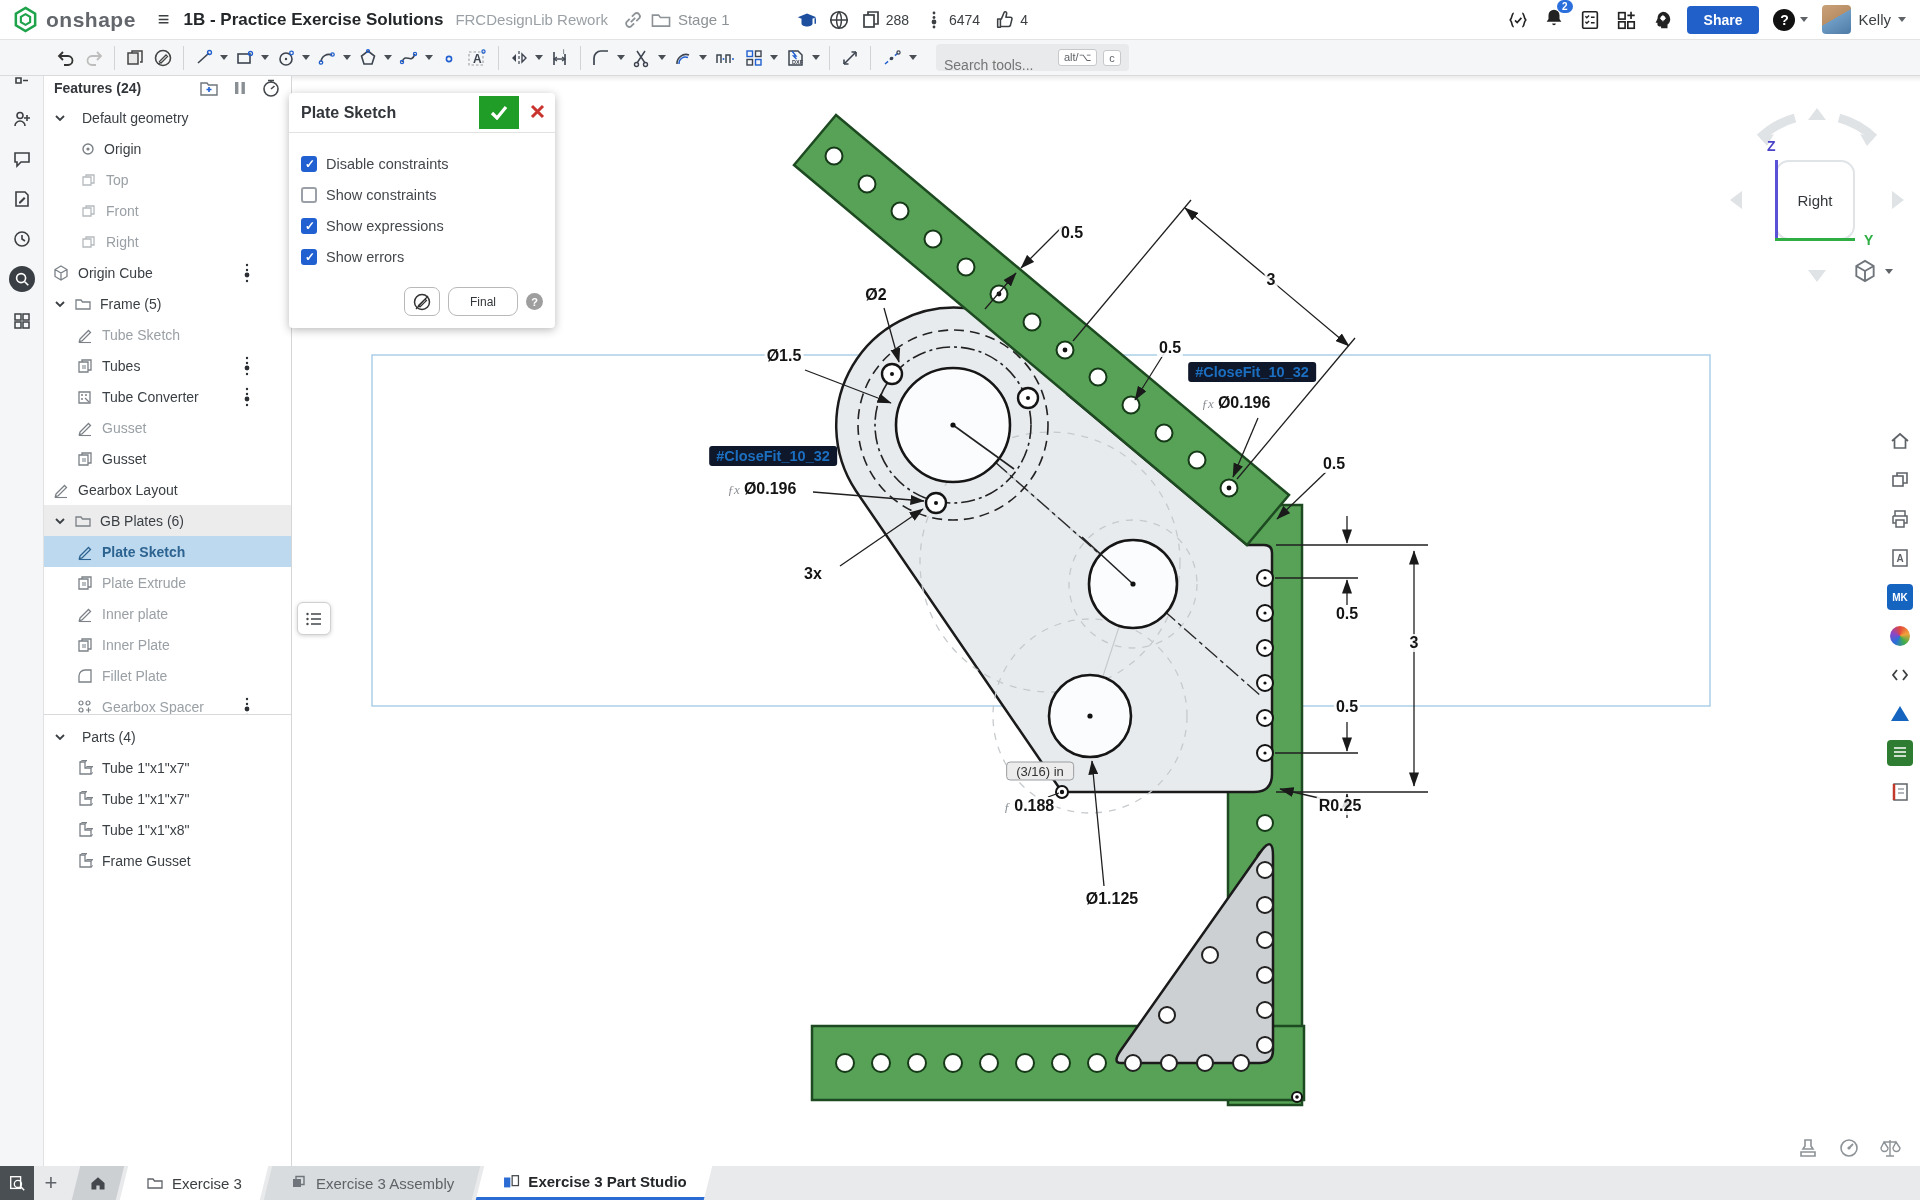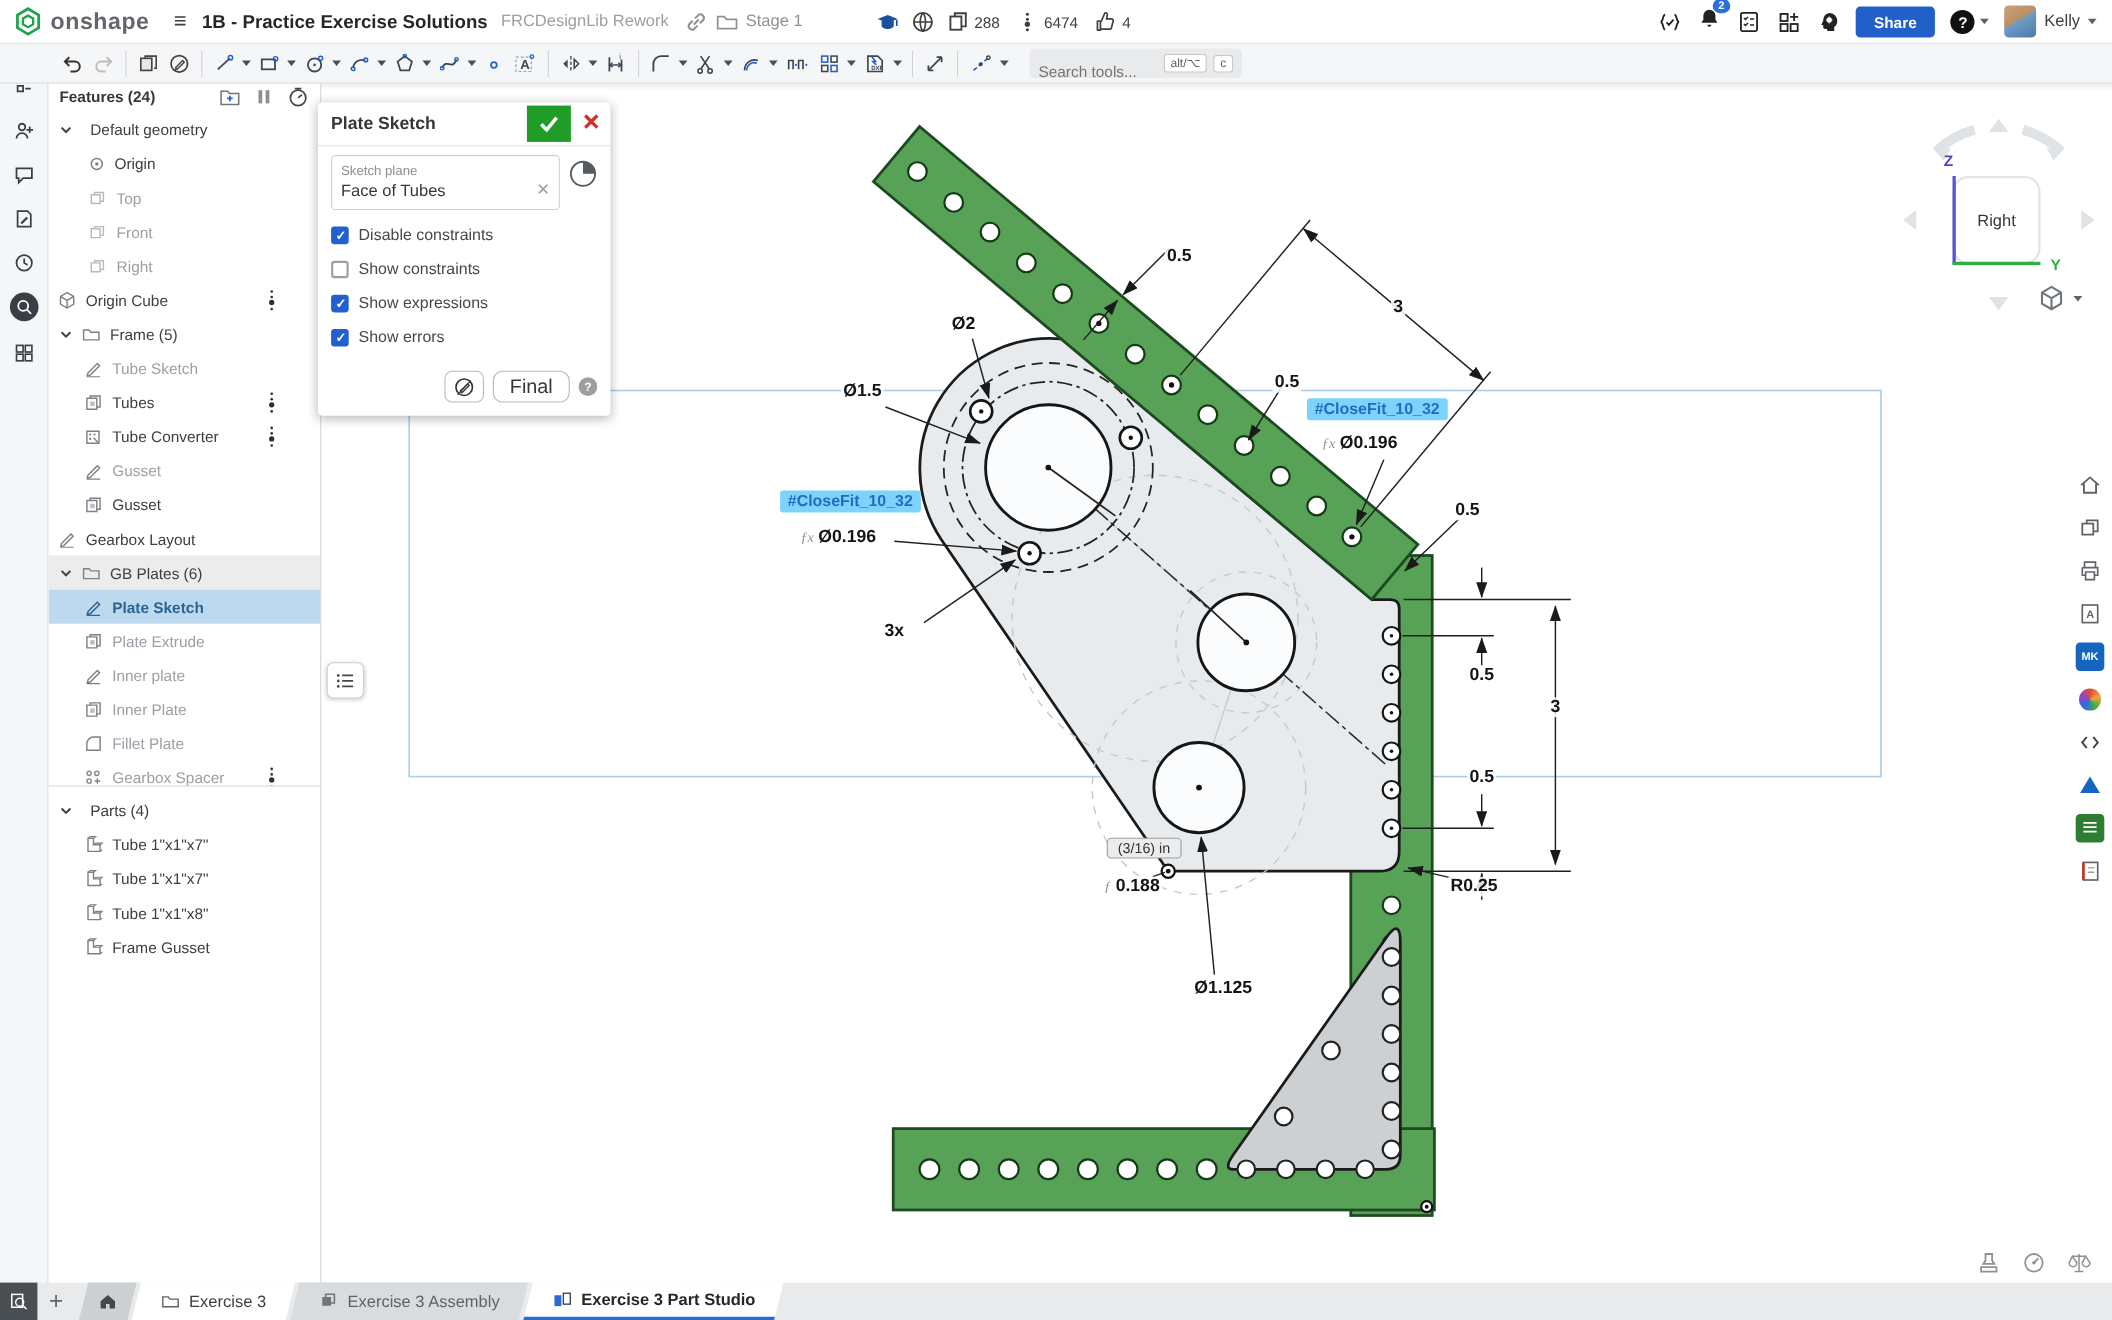--- a/index.html
+++ b/index.html
@@ -60,21 +60,21 @@
   .ticon { flex:0 0 auto; color:#7b8187; }
   .chev { flex:0 0 auto; color:#3c4043; margin-right:6px; }
   .dots-badge { margin-left:auto; margin-right:40px; color:#2c2f33; }
   .splitter { height:1px; background:#d8d9db; margin-top:0px; }
   .parts-sec { padding-top:6px; }
 
   
   #overlay { position:absolute; inset:0; z-index:10; pointer-events:none; }
   .dim { position:absolute; transform:translate(-50%,-50%); font-size:16px; font-weight:600; color:#141414; background:rgba(255,255,255,.85); padding:0 2px; white-space:nowrap; pointer-events:auto; }
   .fx { font-family:Liberation Serif, serif; font-style:italic; font-weight:normal; color:#8a8f94; font-size:13px; margin-right:4px; }
-  .chip-blue { position:absolute; transform:translate(-50%,-50%); background:#7dd3fc; color:#1c6fc0; font-weight:bold; font-size:14.5px; padding:2px 7px; border-radius:3px; white-space:nowrap; pointer-events:auto; }
+  .chip-blue { position:absolute; transform:translate(-50%,-50%); background:#0f172a; color:#1c6fc0; font-weight:bold; font-size:14.5px; padding:2px 7px; border-radius:3px; white-space:nowrap; pointer-events:auto; }
   .chip-gray { position:absolute; transform:translate(-50%,-50%); background:#ececec; border:1px solid #9a9d9f; color:#333; font-size:13px; padding:1px 9px; border-radius:4px; white-space:nowrap; pointer-events:auto; }
 
   
   #dialog { position:absolute; left:289px; top:93px; width:266px; background:#fff; border-radius:4px; box-shadow:0 2px 10px rgba(0,0,0,.28); z-index:40; }
   .dlg-header { display:flex; align-items:center; height:40px; border-bottom:1px solid #e2e2e2; padding-left:12px; }
   .dlg-title { font-size:16px; font-weight:bold; color:#33373b; }
   .dlg-accept { margin-left:auto; width:40px; height:33px; background:#1f9d27; border:none; display:flex; align-items:center; justify-content:center; cursor:pointer; }
   .dlg-close { width:36px; height:33px; background:transparent; border:none; color:#c9342e; font-size:20px; font-weight:bold; cursor:pointer; }
   .dlg-body { padding:8px 12px 10px 12px; }
   .plane-row { display:flex; align-items:flex-start; gap:8px; }
@@ -84,21 +84,21 @@
   .plane-val { font-size:15px; color:#33373b; margin-top:3px; }
   .plane-x { margin-left:auto; color:#9aa0a5; font-size:15px; cursor:pointer; }
   .pie-ico { margin-top:4px; color:#565b60; }
   .cb-row { display:flex; align-items:center; gap:9px; margin-top:15px; cursor:pointer; }
   .cb { width:16px; height:16px; border-radius:3px; border:2px solid #9aa0a5; position:relative; flex:0 0 auto; }
   .cb.checked { background:#2160d0; border-color:#2160d0; }
   .cb.checked::after { content:"✓"; color:#fff; font-size:12px; font-weight:bold; position:absolute; left:2px; top:-1px; }
   .cb-lbl { font-size:14.5px; color:#44484c; }
   .dlg-footer { display:flex; align-items:center; justify-content:flex-end; gap:8px; padding:12px 12px 12px 12px; }
   .sketch-mode-btn { width:36px; height:29px; border:1px solid #b9b9b9; border-radius:7px; background:#fff; display:flex; align-items:center; justify-content:center; cursor:pointer; }
-  .final-btn { width:70px; height:29px; border:1px solid #b9b9b9; border-radius:9px; background:#fff; font-size:18px; color:#33373b; cursor:pointer; font-family:"Liberation Sans",sans-serif; }
+  .final-btn { width:70px; height:29px; border:1px solid #b9b9b9; border-radius:9px; background:#fff; font-size:12px; color:#33373b; cursor:pointer; font-family:"Liberation Sans",sans-serif; }
   .q-circle { width:17px; height:17px; border-radius:50%; background:#9e9e9e; color:#fff; font-size:11px; font-weight:bold; display:flex; align-items:center; justify-content:center; }
 
   
   #flyout-btn { position:absolute; left:297px; top:602px; width:34px; height:33px; background:#fff; border:1px solid #d0d0d0; border-radius:6px; box-shadow:0 1px 4px rgba(0,0,0,.18); display:flex; align-items:center; justify-content:center; z-index:16; cursor:pointer; }
 
   
   #viewcube { position:absolute; left:1722px; top:100px; width:190px; height:190px; z-index:8; }
   .vc-face { position:absolute; left:53px; top:60px; width:80px; height:80px; border:2px solid #e0e4e7; border-radius:14px; display:flex; align-items:center; justify-content:center; font-size:15px; color:#33373b; cursor:pointer; background:rgba(255,255,255,.6); }
   .axis-z { position:absolute; left:53px; top:60px; width:2.5px; height:80px; background:#5a52d6; }
   .axis-y { position:absolute; left:53px; top:138px; width:80px; height:2.5px; background:#2fae44; }
@@ -915,33 +915,20 @@
     <button class="dlg-accept">
         <svg width="18" height="15" viewBox="0 0 18 15">
           <path d="M2 8 l5 5 L16 2" fill="none" stroke="#fff" stroke-width="3.2"></path>
         </svg>
       </button>
     <button class="dlg-close"><svg width="15" height="15" viewBox="0 0 15 15">
           <path d="M2 2 L13 13 M13 2 L2 13" stroke="#c9342e" stroke-width="3"></path>
         </svg></button>
   </div>
   <div class="dlg-body">
-    <div class="plane-row">
-      <div class="plane-box">
-        <div class="plane-label">Sketch plane</div>
-        <div class="plane-val-row">
-          <span class="plane-val">Face of Tubes</span>
-          <span class="plane-x">✕</span>
-        </div>
-      </div>
-      <svg class="pie-ico" width="26" height="26" viewBox="0 0 26 26">
-          <circle cx="13" cy="13" r="11" fill="none" stroke="#565b60" stroke-width="1.7"></circle>
-          <path d="M13 13 L13 2 A11 11 0 0 1 24 13 Z" fill="#565b60"></path>
-        </svg>
-    </div>
     <div class="cb-row">
         <span class="cb checked"></span>
         <span class="cb-lbl">Disable constraints</span>
       </div>
     <div class="cb-row">
         <span class="cb"></span>
         <span class="cb-lbl">Show constraints</span>
       </div>
     <div class="cb-row">
         <span class="cb checked"></span>

